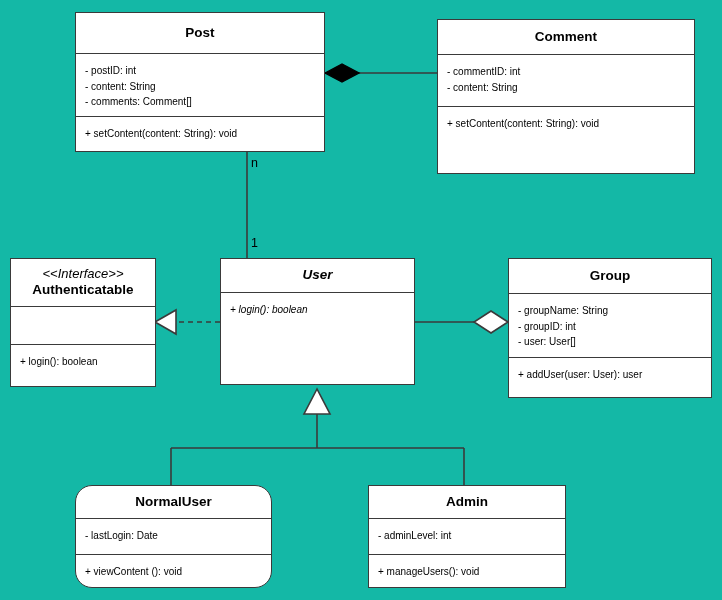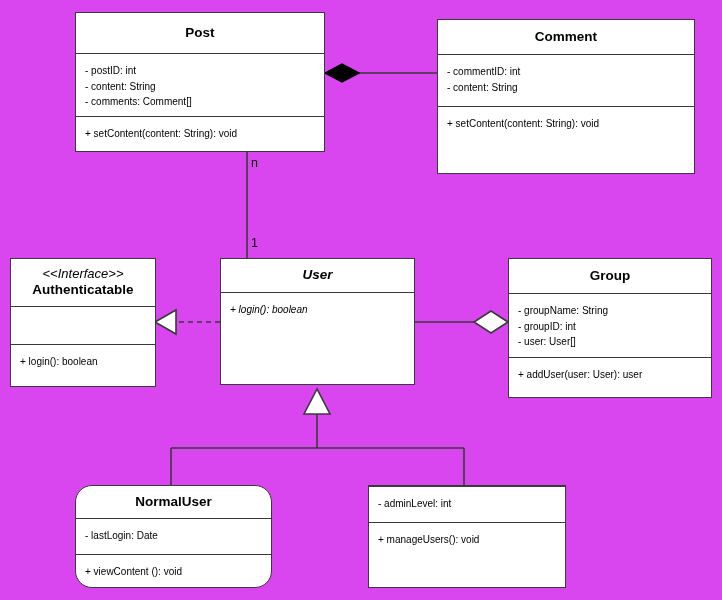--- a/index.html
+++ b/index.html
@@ -11,21 +11,21 @@
   body {
     font-family: "Liberation Sans", sans-serif;
     width: 722px;
     height: 600px;
     overflow: hidden;
   }
   #canvas {
     position: relative;
     width: 722px;
     height: 600px;
-    background: #d946ef;
+    background: #14b8a6;
   }
   #edges {
     position: absolute;
     left: 0;
     top: 0;
     width: 722px;
     height: 600px;
     pointer-events: none;
   }
   .uml-class {
@@ -183,20 +183,23 @@
     </div>
     <div class="uml-compartment uml-divider" style="height:36px;">
       <div class="uml-row">- lastLogin: Date</div>
     </div>
     <div class="uml-compartment uml-divider" style="flex:1;">
       <div class="uml-row">+ viewContent (): void</div>
     </div>
   </div>
 
   <div class="uml-class" style="left:368px; top:485px; width:198px; height:103px;">
+    <div class="uml-header" style="height:32px;">
+      <span>Admin</span>
+    </div>
     <div class="uml-compartment uml-divider" style="height:36px;">
       <div class="uml-row">- adminLevel: int</div>
     </div>
     <div class="uml-compartment uml-divider" style="flex:1;">
       <div class="uml-row">+ manageUsers(): void</div>
     </div>
   </div>
 
   <span class="mult-label" style="left:251px; top:157px;">n</span>
   <span class="mult-label" style="left:251px; top:237px;">1</span>

